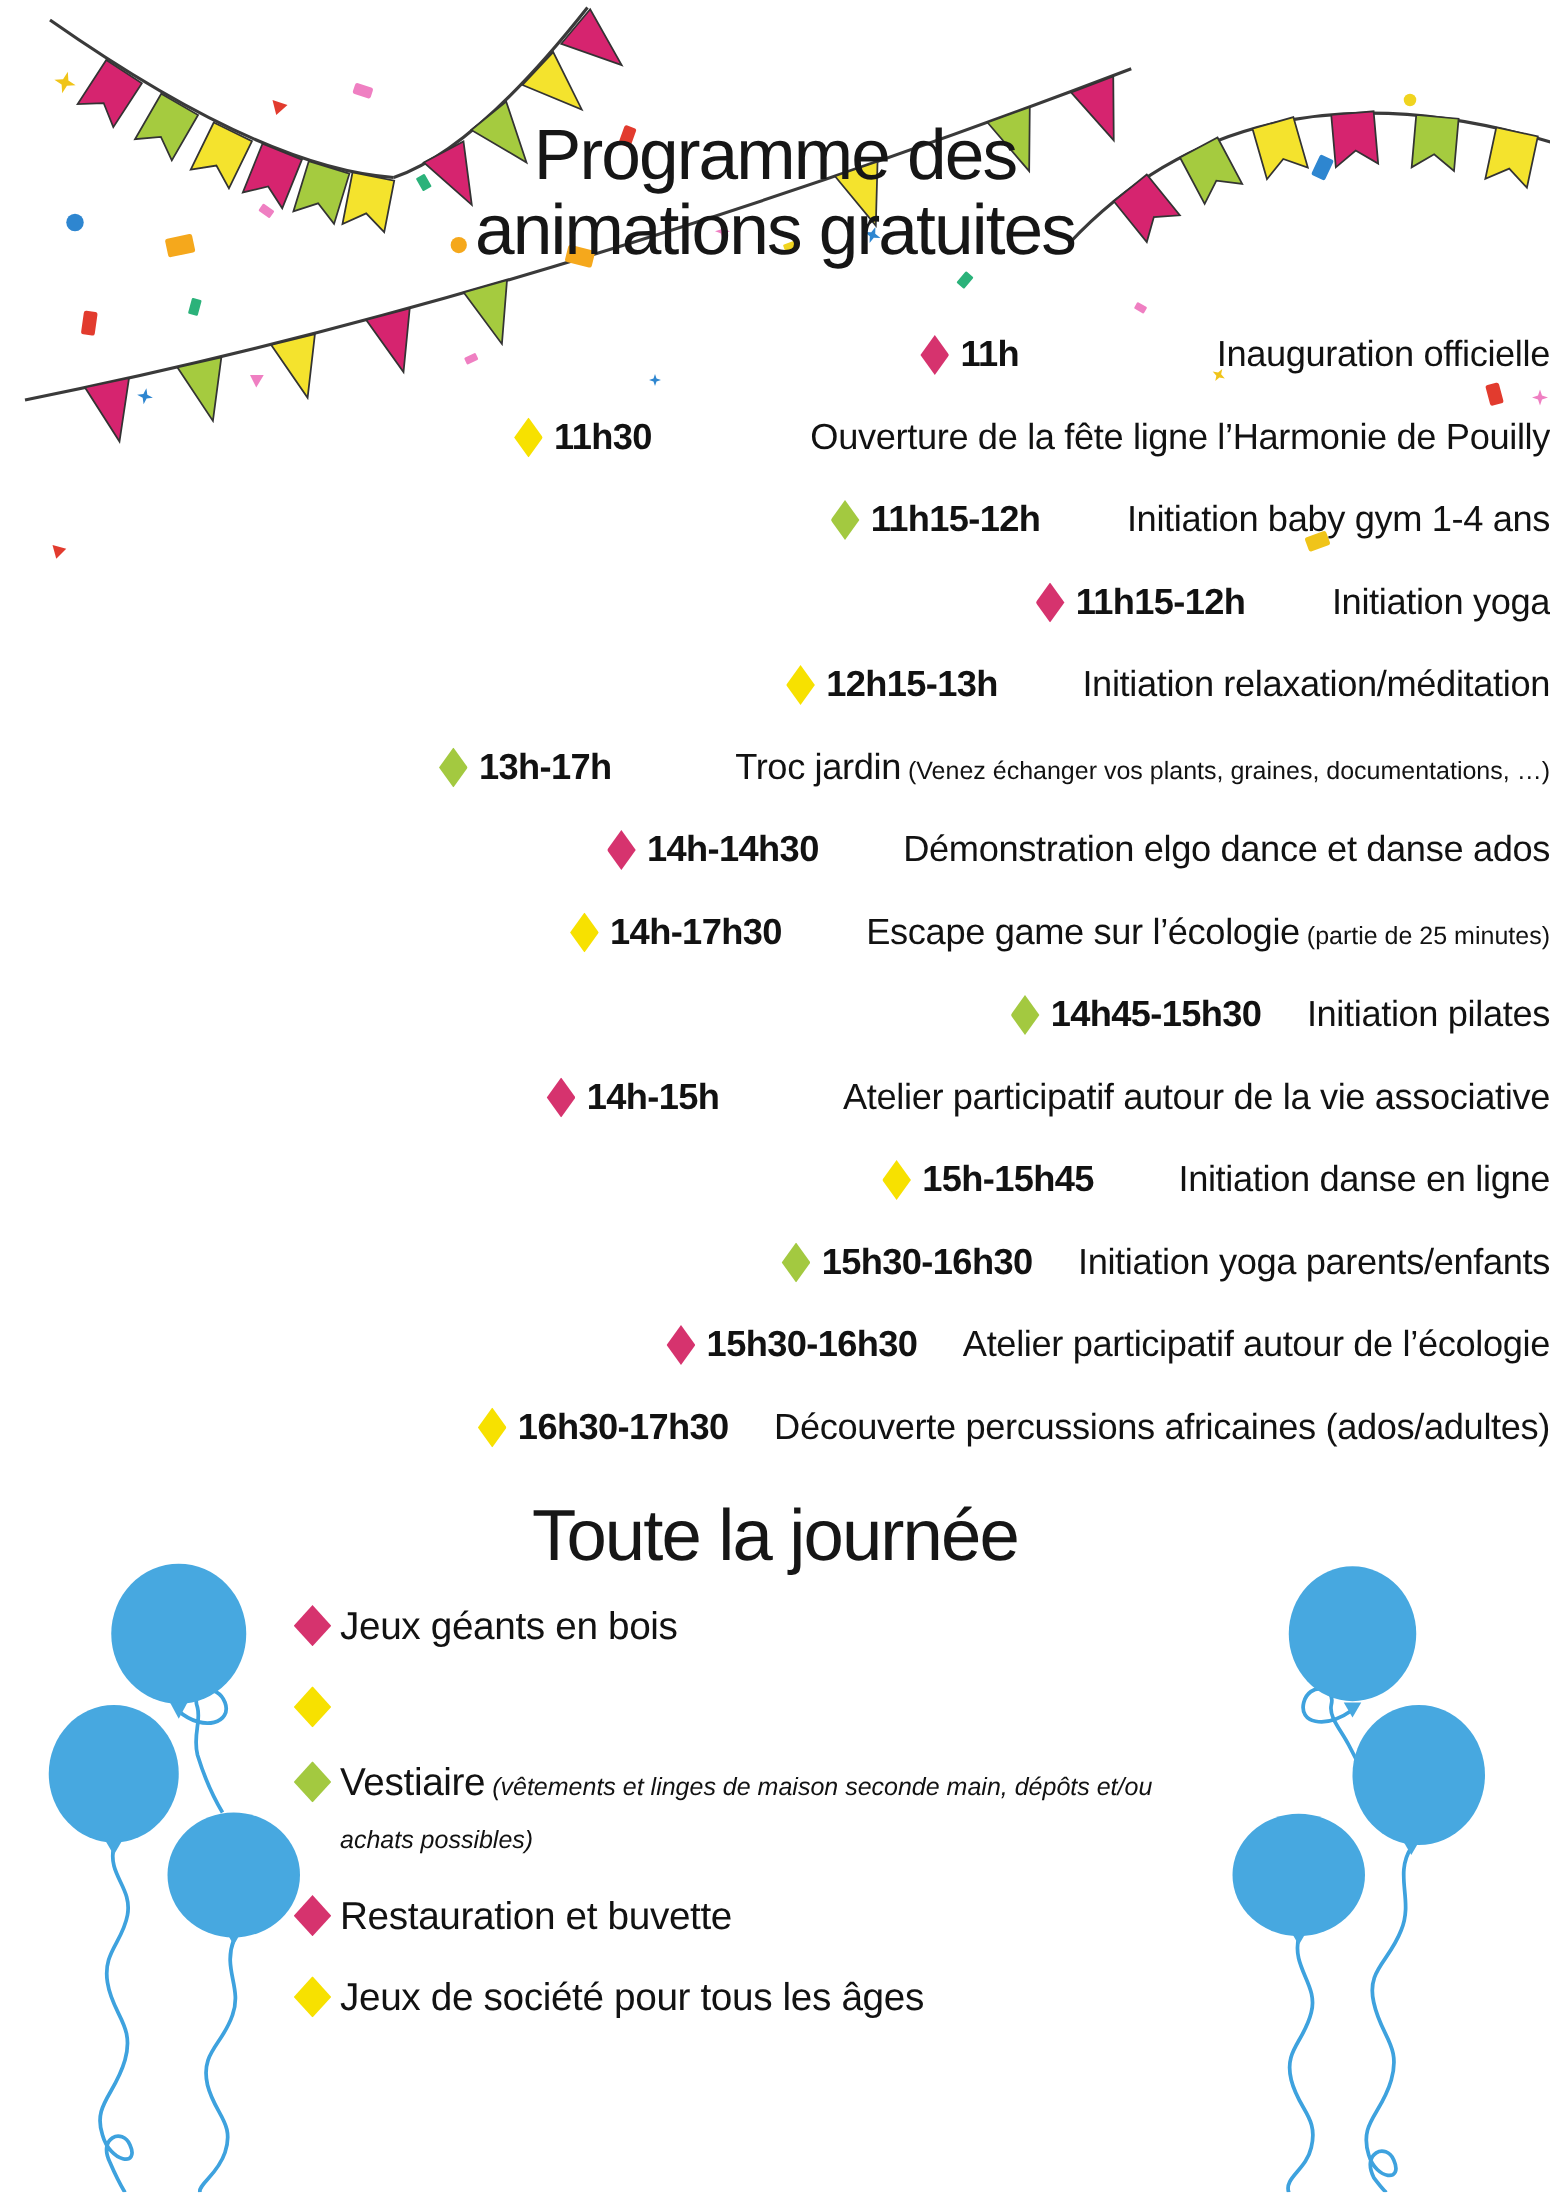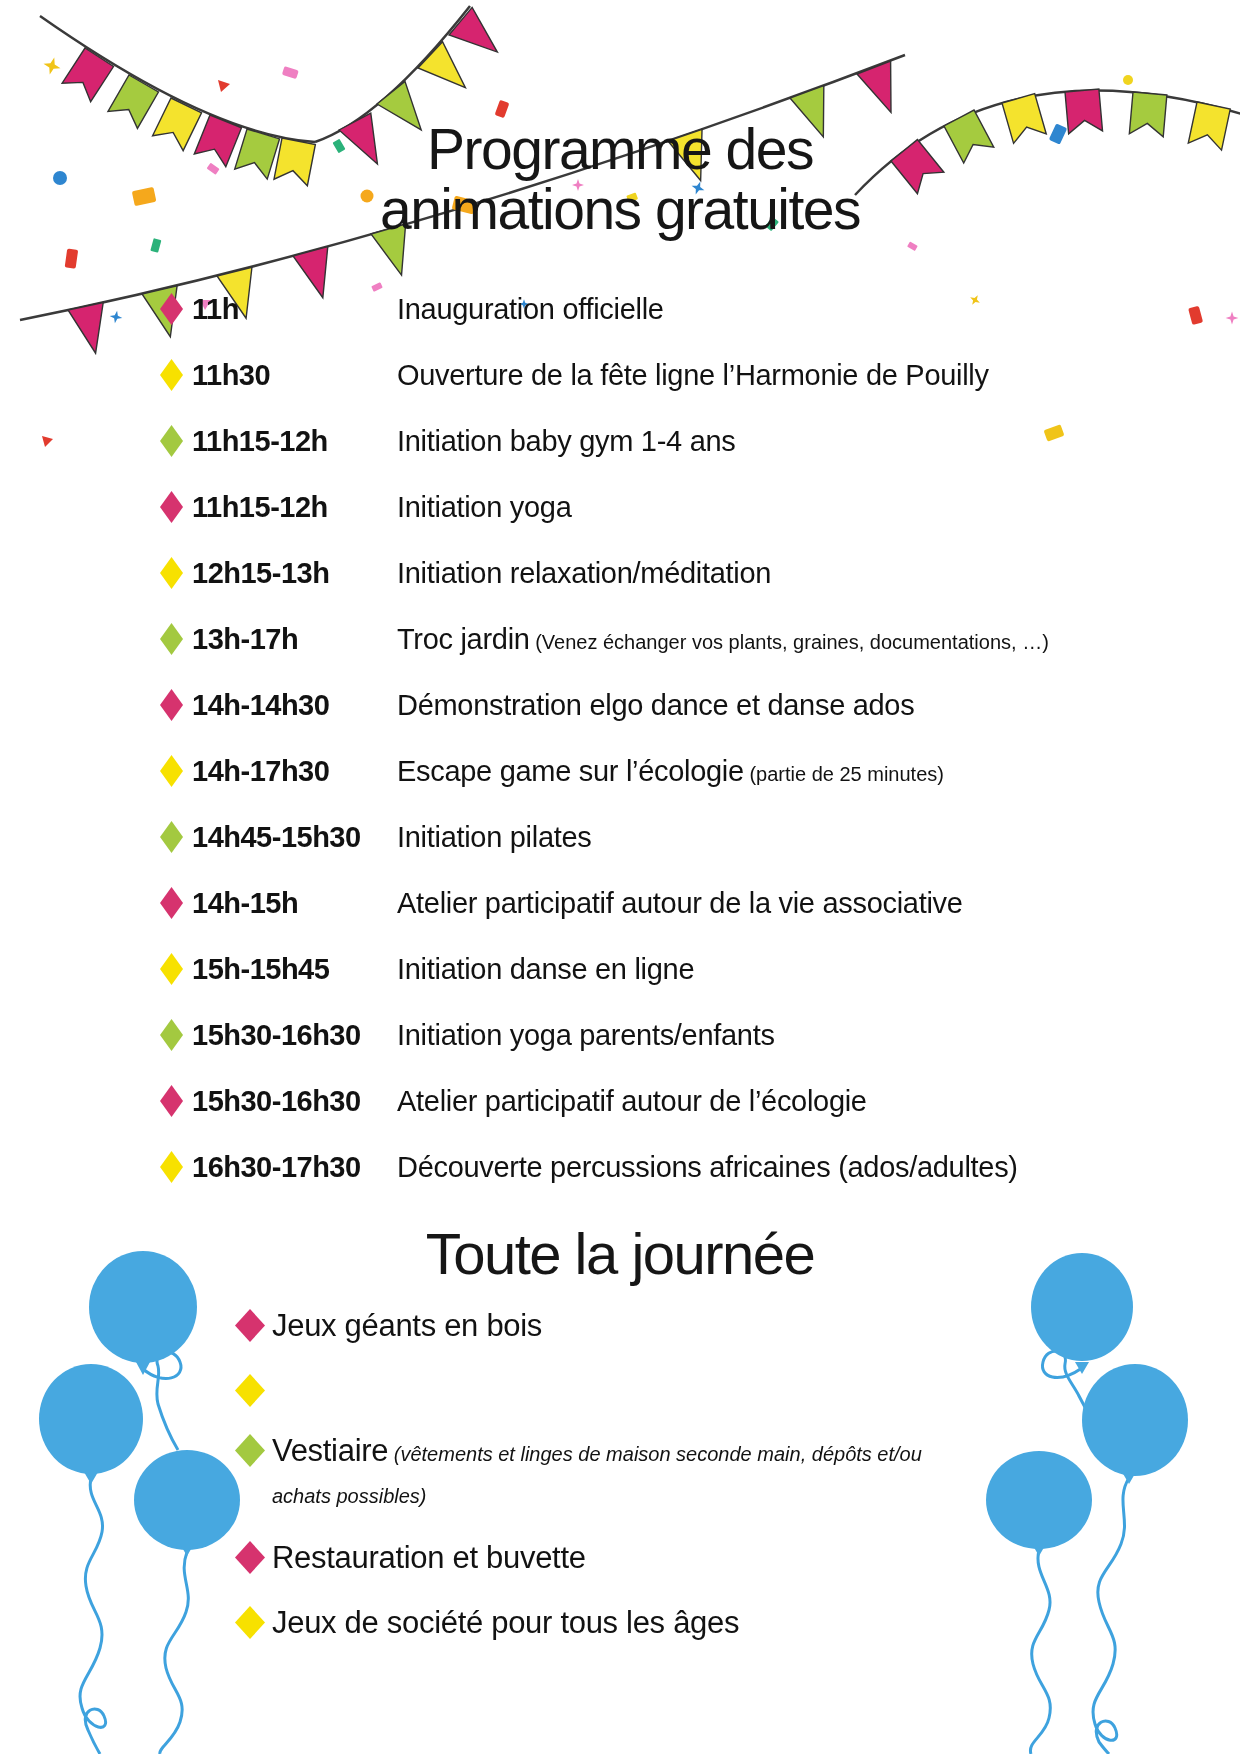--- a/index.html
+++ b/index.html
@@ -6,26 +6,26 @@
   .poster{
     position:relative;width:1240px;height:1754px;overflow:hidden;background:#ffffff;
     font-family:"Liberation Sans",sans-serif;color:#121212;
   }
   .bunting{position:absolute;top:0;left:0;z-index:1;}
   .balloons{position:absolute;z-index:1;}
   .balloons.left{left:8px;top:1238px;}
   .balloons.right{left:955px;top:1238px;}
 
   .title{
-    position:relative;z-index:2;margin:0;padding-top:119px;
+    position:relative;z-index:2;margin:0;padding-top:94px;
     text-align:center;font-size:57px;line-height:60px;font-weight:400;
     letter-spacing:-1.5px;color:#161616;
   }
   .schedule{position:relative;z-index:2;margin:52px 0 0 160px;}
-  .s-row{display:flex;align-items:center;height:36px;margin-bottom:30px;}
+  .s-row{display:flex;align-items:center;height:36px;margin-bottom:30px;justify-content:flex-end;}
   .bullet{display:inline-block;clip-path:polygon(50% 0,100% 50%,50% 100%,0 50%);}
   .s-row .bullet{flex:0 0 23px;width:23px;height:32px;margin-right:9px;}
   .s-row .time{flex:0 0 205px;font-weight:700;font-size:29px;letter-spacing:-0.5px;}
   .txt-wrap{font-size:29px;letter-spacing:-0.3px;white-space:normal;}
   .txt-wrap .note{font-size:20px;letter-spacing:0;}
 
   .allday-title{
     position:relative;z-index:2;margin:38px 0 0 0;
     text-align:center;font-size:58px;line-height:62px;font-weight:400;
     letter-spacing:-1.5px;color:#161616;

